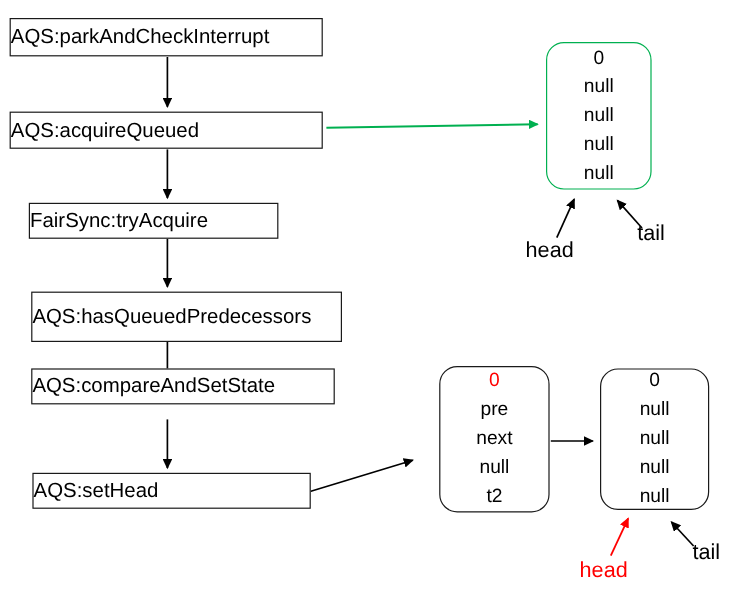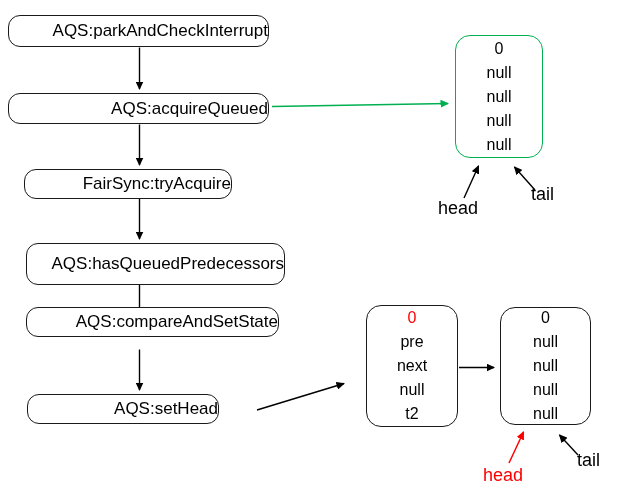--- a/index.html
+++ b/index.html
@@ -1,20 +1,20 @@
 <!DOCTYPE html>
 <html><head>
 <meta charset="utf-8">
 <style>
   html,body{margin:0;padding:0;background:#ffffff;}
   body{width:625px;height:491px;font-family:"Liberation Sans",sans-serif;color:#000;}
   .stage{position:relative;width:625px;height:491px;background:#fff;overflow:hidden;}
   svg.connectors{position:absolute;left:0;top:0;width:625px;height:491px;pointer-events:none;}
-  .flow-box{position:absolute;box-sizing:border-box;border:1.6px solid #1a1a1a;border-radius:12px;
-    background:#fff;display:flex;align-items:center;justify-content:flex-end;
+  .flow-box{position:absolute;box-sizing:border-box;border:1.6px solid #1a1a1a;border-radius:0;
+    background:#fff;display:flex;align-items:center;justify-content:flex-start;
     font-size:17px;white-space:nowrap;}
   .node{position:absolute;box-sizing:border-box;border:1.6px solid #1a1a1a;border-radius:15px;
     background:#fff;display:flex;flex-direction:column;align-items:center;justify-content:center;
     font-size:16px;}
   .node .val{display:block;line-height:24px;height:24px;text-align:center;}
   .node.green-border{border-color:#00B050;}
   .red-text{color:#FF0000;}
   .annotation{position:absolute;left:149px;top:51px;width:300px;font-size:14px;line-height:18.5px;}
   .ptr-label{position:absolute;font-size:18px;line-height:18px;}
 </style>
@@ -70,21 +70,21 @@
   </div>
 
   <div class="flow-box" style="left:26px;top:243px;width:259px;height:42px;">
     <span>AQS:hasQueuedPredecessors</span>
   </div>
 
   <div class="flow-box" style="left:26px;top:307px;width:253px;height:30px;">
     <span>AQS:compareAndSetState</span>
   </div>
 
-  <div class="flow-box" style="left:27px;top:394px;width:192px;height:30px;">
+  <div class="flow-box" style="left:27px;top:394px;width:232px;height:30px;">
     <span>AQS:setHead</span>
   </div>
 
   <div class="node green-border" style="left:455px;top:35px;width:88px;height:123px;">
     <span class="val">0</span>
     <span class="val">null</span>
     <span class="val">null</span>
     <span class="val">null</span>
     <span class="val">null</span>
   </div>

